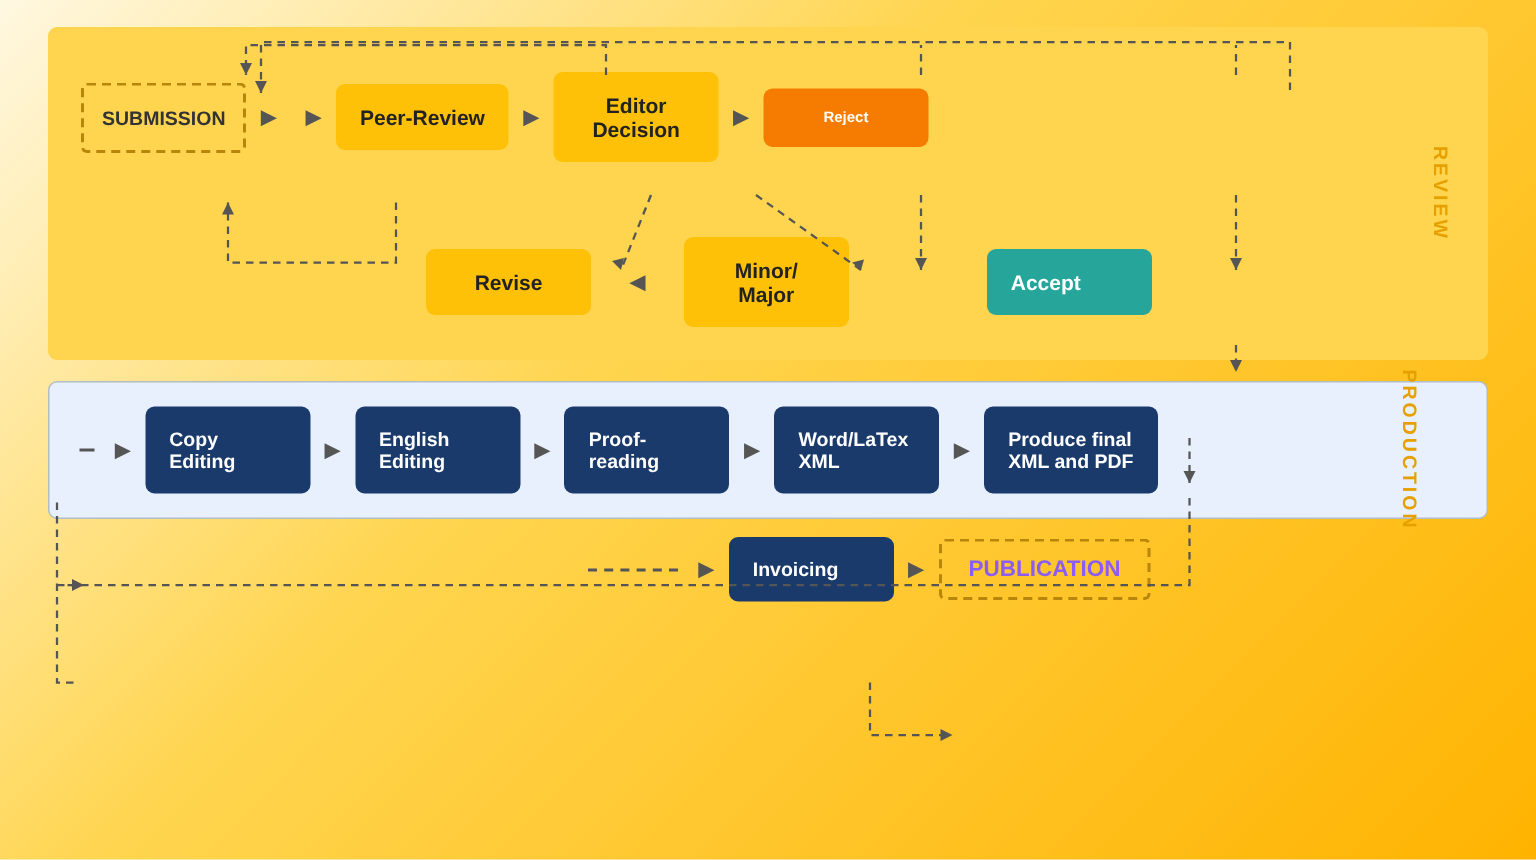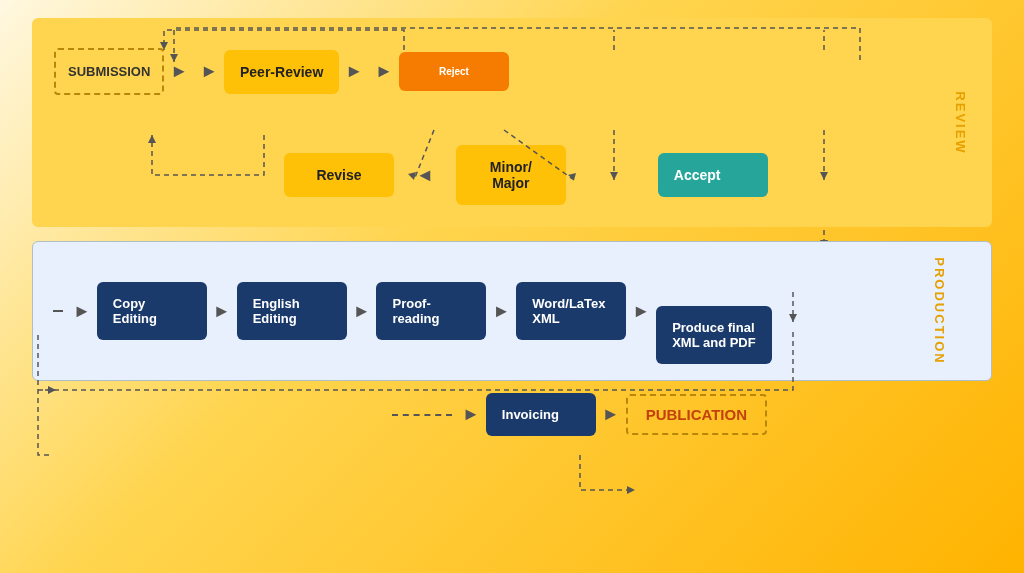--- a/index.html
+++ b/index.html
@@ -140,21 +140,21 @@
       gap: 0;
       margin-top: 2px;
     }
 
     .publication-box {
       border: 2px dashed #b8860b;
       border-radius: 4px;
       padding: 10px 18px;
       font-weight: bold;
       font-size: 15px;
-      color: #c2410c;
+      color: #8b5cf6;
       text-align: center;
       background: transparent;
     }
 
     
     .svg-overlay {
       position: absolute;
       top: 0;
       left: 0;
       pointer-events: none;
@@ -211,20 +211,22 @@
       <path class="dashed-arrow" d="M 790,210 L 790,228"></path>
       <polygon class="arrowhead" points="790,228 786,220 794,220"></polygon>
     </svg>
 
     <div class="row-center" style="gap:0; align-items:center; padding: 10px 0 10px 0;">
       <div class="submission-box">SUBMISSION</div>
       <div class="arrow-right">►</div>
       <div class="arrow-right">►</div>
       <div class="yellow-box">Peer-Review</div>
       <div class="arrow-right">►</div>
+      <div class="yellow-box" style="white-space:pre-line;">Editor
+Decision</div>
       <div class="arrow-right">►</div>
       <div class="orange-box">Reject</div>
     </div>
 
     <div class="row-center" style="padding-left: 230px; gap:16px; margin-top: 40px; align-items:center;">
       <div class="yellow-box">Revise</div>
       <div class="arrow-right" style="transform:scaleX(-1);">►</div>
       <div class="yellow-box" style="white-space:pre-line;">Minor/
 Major</div>
       <div style="width: 60px;"></div>
@@ -245,21 +247,21 @@
       <div class="arrow-right">►</div>
       <div class="blue-box" style="white-space:pre-line;">English
 Editing</div>
       <div class="arrow-right">►</div>
       <div class="blue-box" style="white-space:pre-line;">Proof-
 reading</div>
       <div class="arrow-right">►</div>
       <div class="blue-box" style="white-space:pre-line;">Word/LaTex
 XML</div>
       <div class="arrow-right">►</div>
-      <div class="blue-box" style="white-space:pre-line;margin-top:48px;">Produce final
+      <div class="blue-box" style="white-space:pre-line;">Produce final
 XML and PDF</div>
     </div>
   </div>
 
   <div class="publication-row" style="gap:0; align-items:center;">
 
     <div style="width: 60px; border-top: 2px dashed #555; margin-right:4px;"></div>
     <div class="arrow-right">►</div>
     <div class="blue-box">Invoicing</div>
     <div class="arrow-right">►</div>

